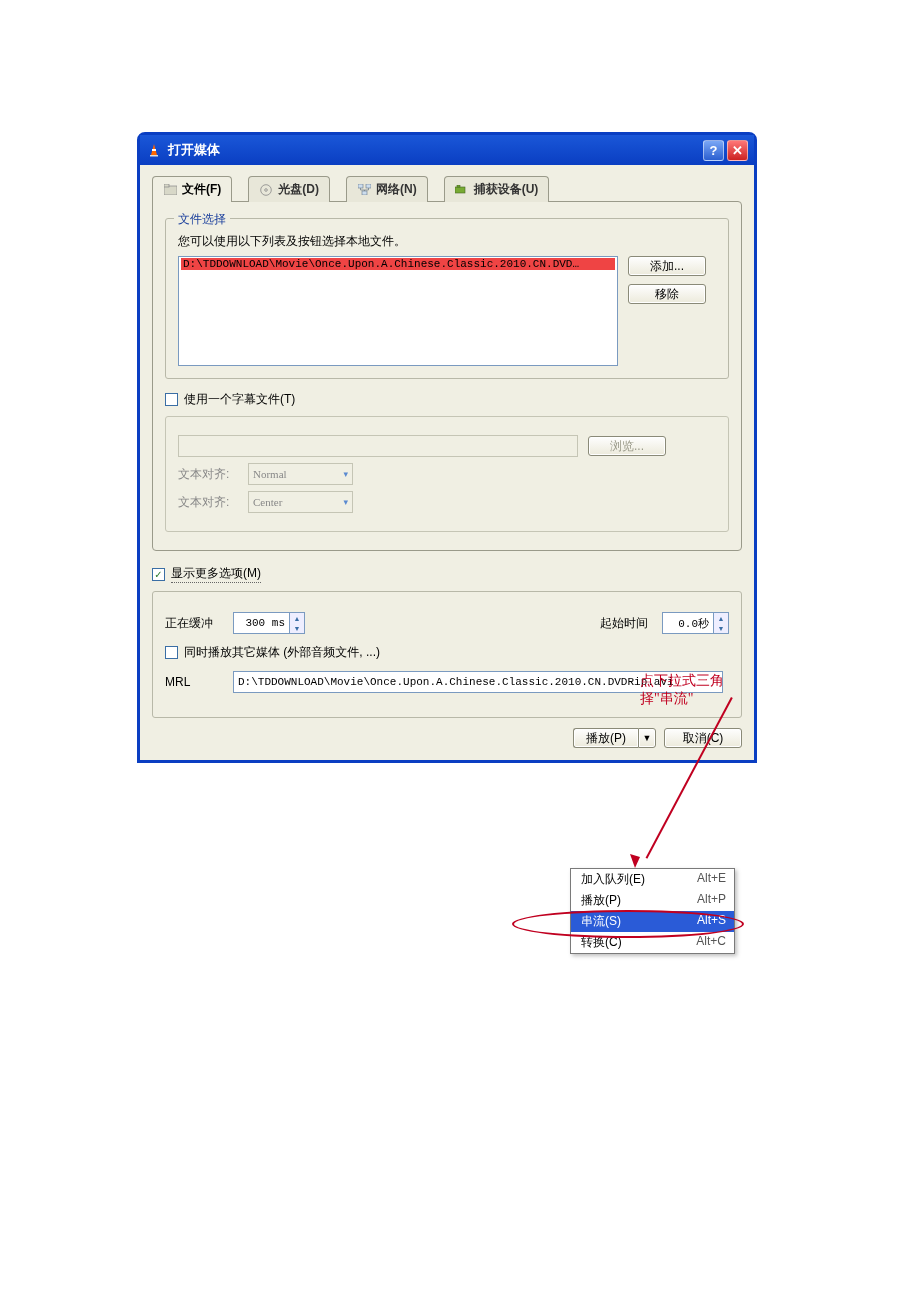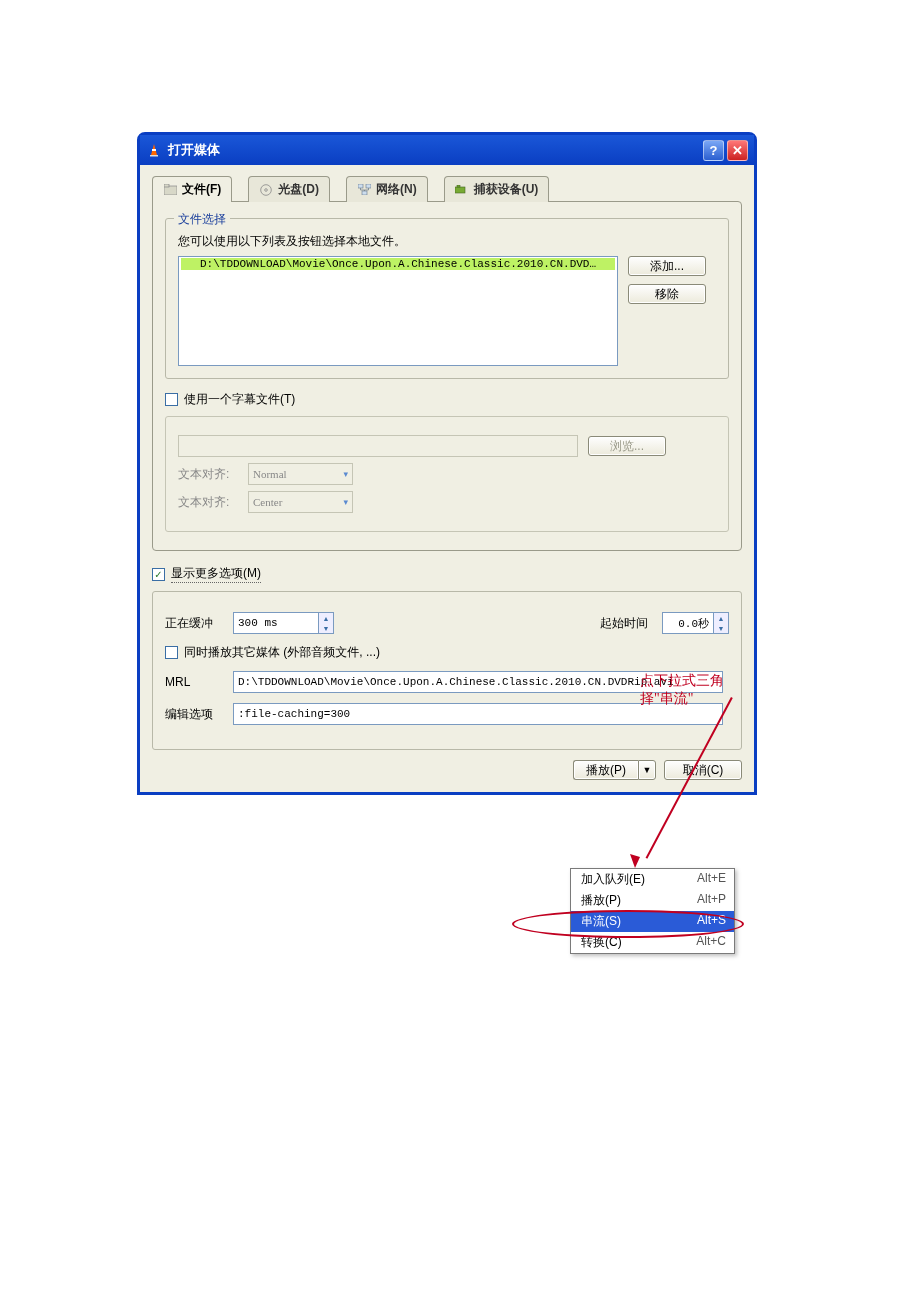--- a/index.html
+++ b/index.html
@@ -44,21 +44,21 @@
 .fieldset-legend {
   position: absolute; top: -8px; left: 8px; background: #f0efe3; padding: 0 4px;
   color: #1a3f9c; font-size: 12px;
 }
 .fileselect-desc { margin: 4px 0 6px 0; }
 .file-list {
   width: 440px; height: 110px; background: #fff; border: 1px solid #7a9ac0;
   overflow: hidden; font-family: "Courier New", monospace; font-size: 11px;
   padding: 1px 2px;
 }
-.file-list .item { white-space: nowrap; background: #bef264; padding:0 19px;}
+.file-list .item { white-space: nowrap; background: #ef4444; padding:0 2px;}
 .file-row { display:flex; gap:10px; align-items:flex-start;}
 .file-btns { display:flex; flex-direction:column; gap:8px; }
 .winbtn {
   min-width: 78px; height: 20px; background: linear-gradient(#fefefe,#eceadb);
   border: 1px solid #8a8a78; border-radius: 3px; font-size: 12px; text-align:center;
   display:inline-flex; align-items:center; justify-content:center; padding: 0 12px;
   box-shadow: inset 0 0 0 1px #fff;
 }
 .winbtn.disabled { color: #9a9a8a; }
 .checkbox-row { display:flex; align-items:center; gap:6px; margin: 12px 0 8px 0;}
@@ -77,21 +77,21 @@
 .combo { width: 105px; height: 22px; border: 1px solid #c5c5b5; background:#f0efe3;
   display:flex; align-items:center; justify-content:space-between; padding: 0 4px; color:#888;
   font-family: Liberation Serif, serif; font-size: 11px;}
 .combo .arrow { color:#5a8ad0; font-size:9px;}
 .more-options-box { border: 1px solid #b8b8a8; border-radius:3px; margin-top:8px; padding: 10px 12px 14px 12px;}
 .more-checkbox { display:flex; align-items:center; gap:6px; margin: 4px 0 0 0;}
 .dotted { border-bottom: 1px dotted #666; }
 .opt-row { display:flex; align-items:center; gap: 8px; margin: 10px 0;}
 .opt-row .lbl { width: 60px;}
 .spinner { display:flex; align-items:center; border:1px solid #7a9ac0; background:#fff; height:22px;}
-.spinner input { border:none; width:84px; height:20px; padding:0 4px; font-family:"Courier New",monospace; font-size:11px; outline:none; text-align:left;}
+.spinner input { border:none; width:55px; height:20px; padding:0 4px; font-family:"Courier New",monospace; font-size:11px; outline:none; text-align:right;}
 .spinner .sp-btns { display:flex; flex-direction:column; border-left:1px solid #7a9ac0;}
 .spinner .sp-btns span { width:14px; height:10px; font-size:7px; display:flex; align-items:center; justify-content:center; color:#3a6ea5; background:#eef;}
 .footer-btns { display:flex; justify-content:flex-end; gap:8px; margin-top:10px; align-items:center;}
 .play-btn-group { display:flex; }
 .play-btn-group .winbtn.main { border-radius:3px 0 0 3px; border-right:none; min-width:64px;}
 .play-btn-group .winbtn.drop { border-radius:0 3px 3px 0; min-width:18px; padding:0 3px;}
 .drop-arrow { font-size:9px;}
 
 
 .menu {
@@ -249,24 +249,20 @@
 
         <div class="checkbox-row" style="margin:6px 0;">
           <span class="checkbox-box"></span>
           <span>同时播放其它媒体 (外部音频文件, ...)</span>
         </div>
 
         <div class="opt-row">
           <span class="lbl">MRL</span>
           <input class="text-input" style="width: 490px;" value="D:\TDDOWNLOAD\Movie\Once.Upon.A.Chinese.Classic.2010.CN.DVDRip.avi">
         </div>
-        <div class="opt-row">
-          <span class="lbl">编辑选项</span>
-          <input class="text-input" style="width: 490px;" value=":file-caching=300">
-        </div>
       </div>
 
       <div class="footer-btns">
         <div class="play-btn-group">
           <div class="winbtn main">
               <span>播放(P)</span>
             </div>
           <div class="winbtn drop">
               <span class="drop-arrow">▼</span>
             </div>

